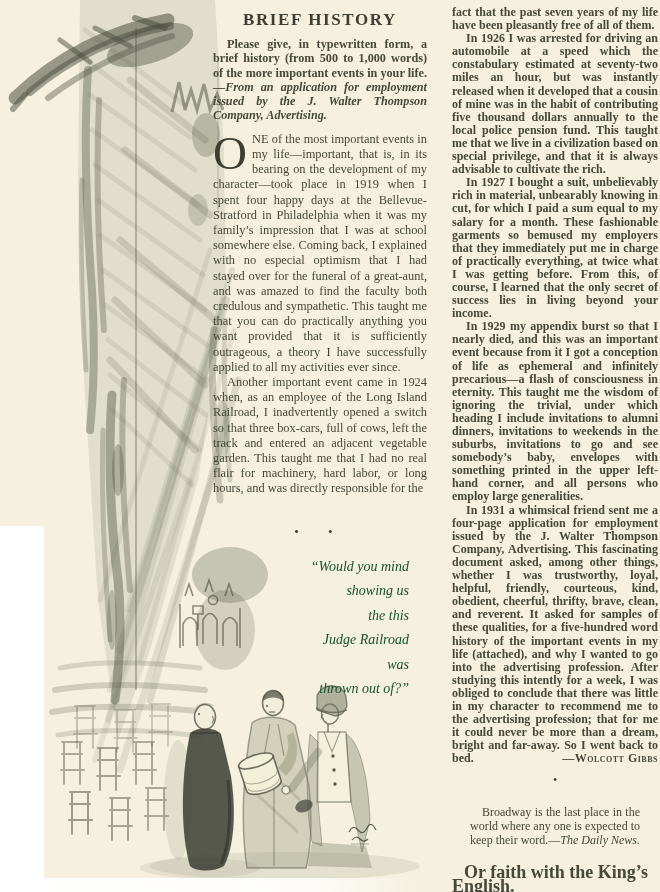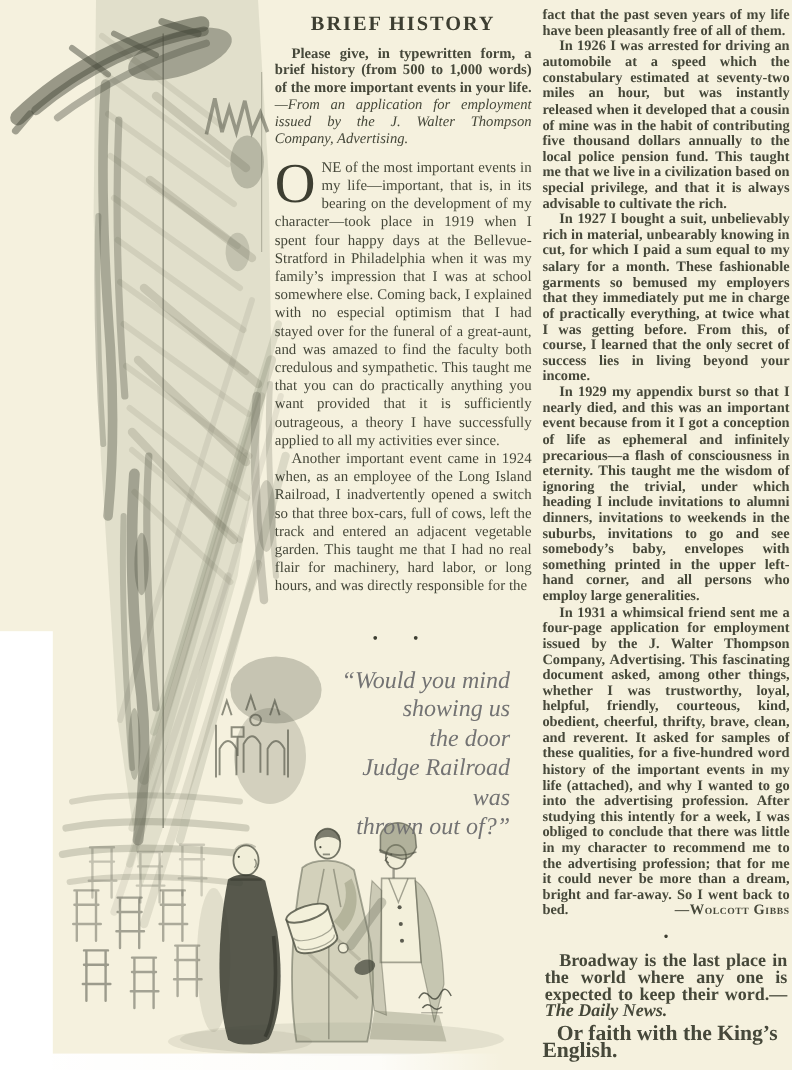--- a/index.html
+++ b/index.html
@@ -4,49 +4,49 @@
 <style>
   html,body{margin:0;padding:0;}
   body{
     width:660px;height:892px;position:relative;overflow:hidden;
     background:#f5f1de;
     font-family:"Liberation Serif", serif;
     color:#46483a;
   }
   #illo{position:absolute;left:0;top:0;z-index:1;}
   main{position:absolute;left:0;top:0;width:660px;height:892px;z-index:2;}
-  .col1{position:absolute;left:229px;top:10px;width:214px;}
+  .col1{position:absolute;left:213px;top:10px;width:214px;}
   .col2{position:absolute;left:452px;top:6px;width:206px;}
   h1{
     margin:0 0 7px 0;text-align:center;
     font-size:17px;font-weight:700;letter-spacing:1.6px;color:#3d3e31;
   }
   .intro{
     margin:0 0 9px 0;font-size:12.2px;line-height:14.3px;
     text-align:justify;text-indent:14px;font-weight:600;
   }
-  .intro em{font-weight:400;}
+  .intro em{font-weight:700;}
   .body{margin:0;font-size:12.4px;line-height:15.2px;text-align:justify;}
   .indent{text-indent:14px;}
   .dropcap{
     float:left;font-size:47px;line-height:37px;
     padding:3px 5px 0 0;color:#3d3e31;
   }
   .dots2{
     margin:27px 0 0 0;text-align:center;letter-spacing:13px;
     font-size:13px;color:#3d3e31;
   }
   .pullquote{
     margin:15px 18px 0 0;text-align:right;
-    font-style:italic;font-size:20px;line-height:24.5px;color:#737373;
+    font-style:italic;font-size:14px;line-height:24.5px;color:#14532d;
   }
   .col2 .body{font-size:12px;line-height:13.1px;font-weight:bold;}
   .byline{float:right;font-style:normal;font-variant:small-caps;letter-spacing:.5px;}
   .dot1{text-align:center;font-size:12px;margin:8px 0 7px 0;color:#3d3e31;}
-  .newsbreak{margin:2px;font-size:15px;line-height:13.9px;text-align:justify;text-indent:12px;font-weight:700;}
+  .newsbreak{margin:18px;font-size:12px;line-height:13.9px;text-align:justify;text-indent:12px;font-weight:400;}
   .comment{margin:4px 0 0 0;font-size:18px;line-height:13.9px;text-indent:12px;font-weight:600;}
 </style>
 </head>
 <body>
 
 <svg id="illo" width="660" height="892" viewBox="0 0 660 892" xmlns="http://www.w3.org/2000/svg">
   <defs>
     <linearGradient id="fadeWhite" x1="0" y1="0" x2="1" y2="0">
       <stop offset="0" stop-color="#ffffff" stop-opacity="1"></stop>
       <stop offset="0.75" stop-color="#ffffff" stop-opacity="0.8"></stop>
@@ -221,21 +221,21 @@
 <main>
   <section class="col1">
     <h1>BRIEF HISTORY</h1>
     <p class="intro"><span>Please give, in typewritten form, a brief history (from 500 to 1,000 words) of the more important events in your life.</span><em>—From an application for employment issued by the J. Walter Thompson Company, Advertising.</em></p>
     <p class="body"><span class="dropcap">O</span><span>NE of the most important events in my life—important, that is, in its bearing on the development of my character—took place in 1919 when I spent four happy days at the Bellevue-Stratford in Philadelphia when it was my family’s impression that I was at school somewhere else. Coming back, I explained with no especial optimism that I had stayed over for the funeral of a great-aunt, and was amazed to find the faculty both credulous and sympathetic. This taught me that you can do practically anything you want provided that it is sufficiently outrageous, a theory I have successfully applied to all my activities ever since.</span></p>
     <p class="body indent">Another important event came in 1924 when, as an employee of the Long Island Railroad, I inadvertently opened a switch so that three box-cars, full of cows, left the track and entered an adjacent vegetable garden. This taught me that I had no real flair for machinery, hard labor, or long hours, and was directly responsible for the</p>
     <div class="dots2">• •</div>
     <div class="pullquote">
       <div>“Would you mind</div>
       <div>showing us</div>
-      <div>the door</div>
+      <div>the this</div>
       <div>Judge Railroad</div>
       <div>was</div>
       <div>thrown out of?”</div>
     </div>
   </section>
 
   <section class="col2">
     <p class="body">fact that the past seven years of my life have been pleasantly free of all of them.</p>
     <p class="body indent">In 1926 I was arrested for driving an automobile at a speed which the constabulary estimated at seventy-two miles an hour, but was instantly released when it developed that a cousin of mine was in the habit of contributing five thousand dollars annually to the local police pension fund. This taught me that we live in a civilization based on special privilege, and that it is always advisable to cultivate the rich.</p>
     <p class="body indent">In 1927 I bought a suit, unbelievably rich in material, unbearably knowing in cut, for which I paid a sum equal to my salary for a month. These fashionable garments so bemused my employers that they immediately put me in charge of practically everything, at twice what I was getting before. From this, of course, I learned that the only secret of success lies in living beyond your income.</p>

